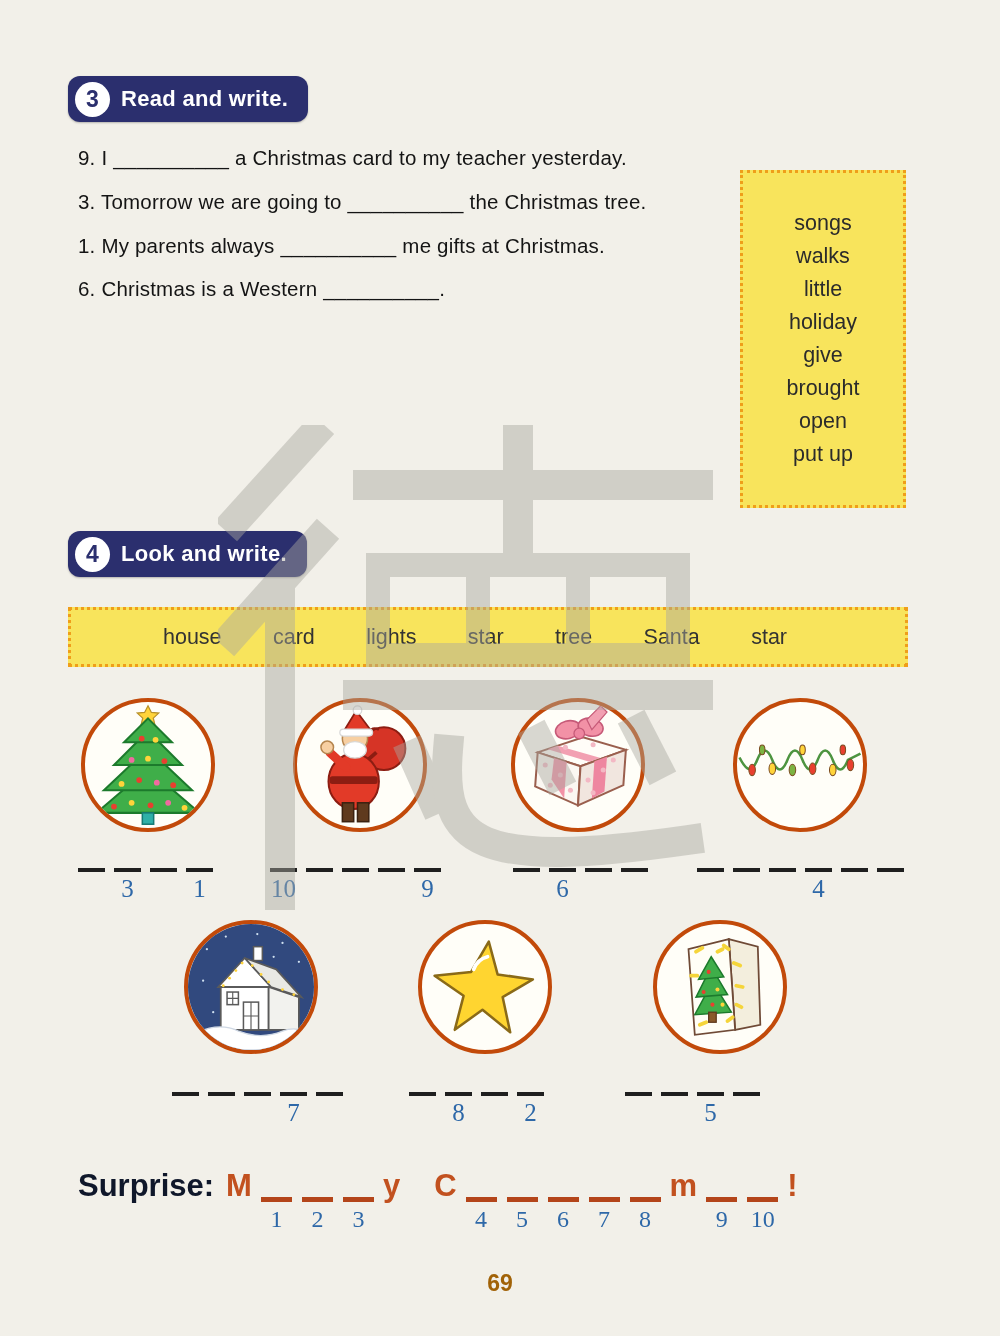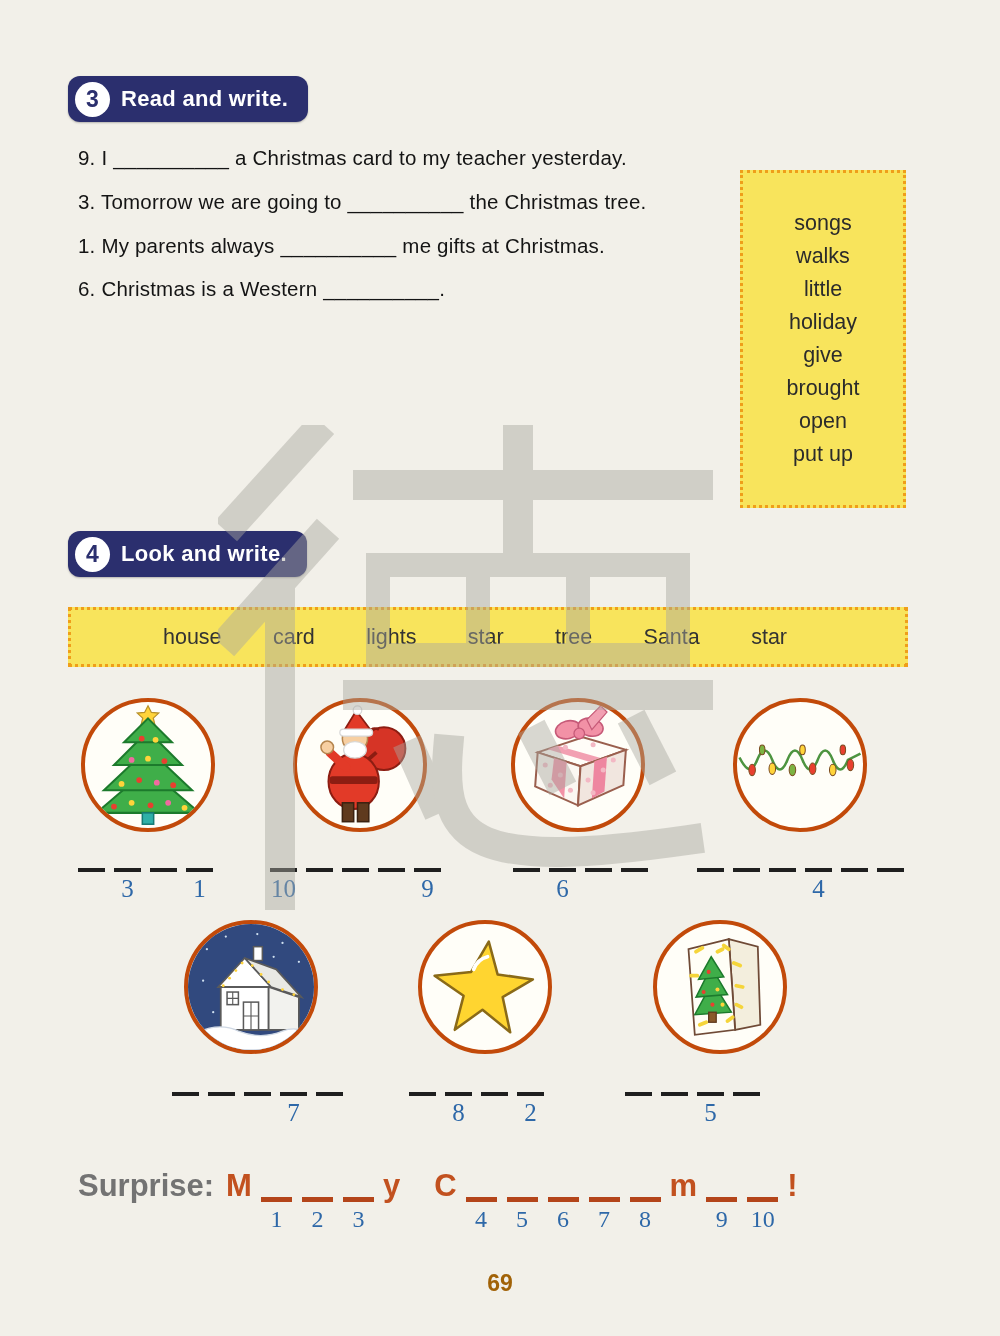--- a/index.html
+++ b/index.html
@@ -29,21 +29,21 @@
        background:#fffef8;overflow:hidden;box-sizing:border-box;}
   .pic svg{width:100%;height:100%;display:block;}
   
   .blanks{position:absolute;display:flex;gap:9px;}
   .bcell{display:flex;flex-direction:column;align-items:center;width:27px;}
   .bdash{width:27px;height:3.5px;background:#1f1f1f;}
   .bnum{margin-top:3px;height:28px;font-family:"Liberation Serif",serif;font-size:25px;color:#2e68a8;}
   
   .surprise{position:absolute;left:78px;top:1166px;display:flex;align-items:flex-start;}
   .sur-letter{font-size:31px;font-weight:bold;color:#c2511f;line-height:40px;margin:0 4px;}
-  .sur-label{font-size:31px;font-weight:bold;color:#737373;line-height:40px;margin-right:8px;}
+  .sur-label{font-size:31px;font-weight:bold;color:#0f172a;line-height:40px;margin-right:8px;}
   .sur-group{display:flex;}
   .sur-cell{display:flex;flex-direction:column;align-items:center;width:31px;margin:0 5px;}
   .sur-dash{width:31px;height:5px;background:#b4451a;margin-top:31px;}
   .sur-num{margin-top:4px;font-family:"Liberation Serif",serif;font-size:24px;color:#2e68a8;}
   .sur-gap{width:26px;}
   
   .pageno{position:absolute;left:0;right:0;top:1270px;text-align:center;
           font-size:23px;font-weight:bold;color:#a16207;}
   
   .watermark{position:absolute;left:218px;top:425px;width:500px;height:500px;z-index:5;

